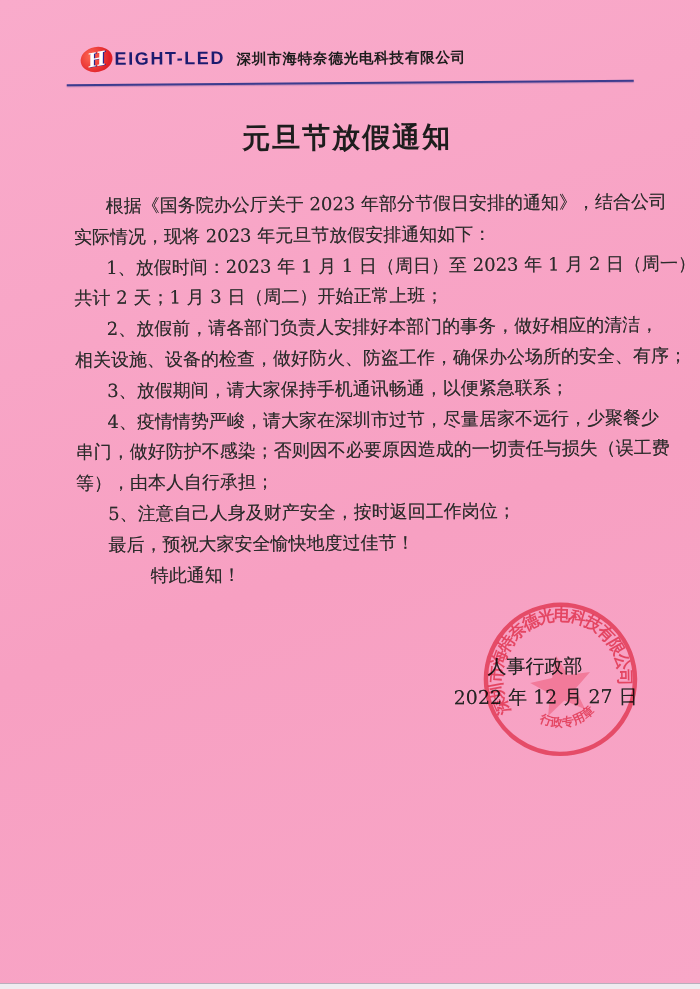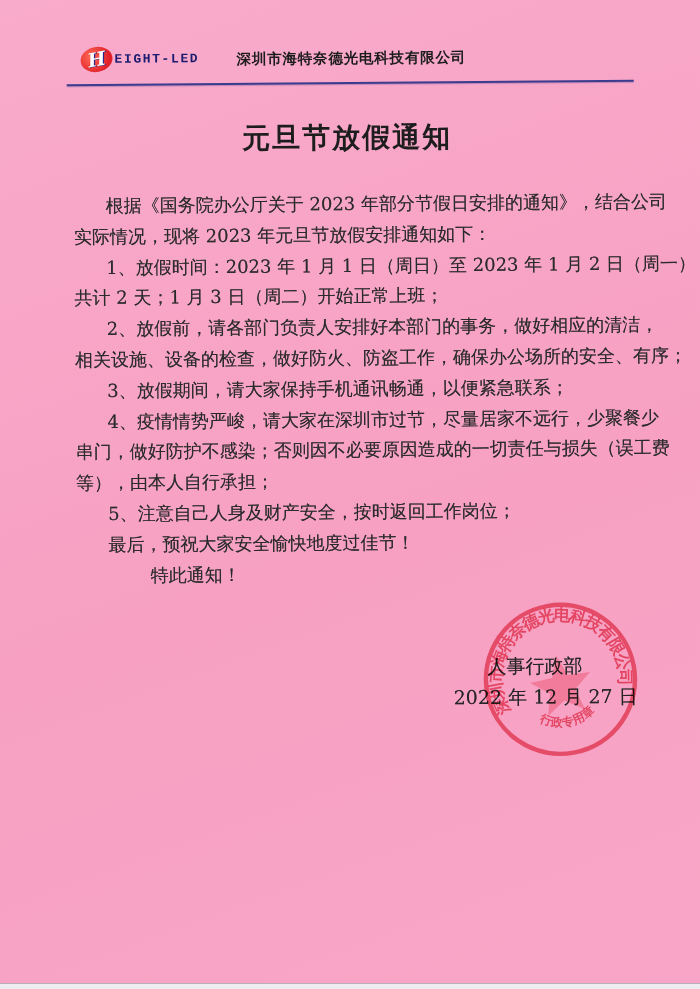--- a/index.html
+++ b/index.html
@@ -11,22 +11,22 @@
 
   
   .logo{position:absolute;left:84px;top:45px;display:flex;align-items:center;gap:2px;}
   .logo-oval{display:inline-flex;align-items:center;justify-content:center;
              width:32px;height:25px;border-radius:50%;
              background:radial-gradient(circle at 35% 35%,#ff6a55,#e01f28 70%);
              transform:rotate(-10deg);}
   .logo-oval i{font-family:"DejaVu Serif","Liberation Serif",serif;font-style:italic;
                font-weight:bold;color:#fff;font-size:19px;line-height:1;
                text-shadow:1.2px 0.5px 0 #28288f;}
-  .logo-text{color:#1b1b6f;font-weight:bold;font-size:13px;letter-spacing:1.6px;
-             font-family:Liberation Mono, monospace;}
+  .logo-text{color:#1b1b6f;font-weight:bold;font-size:18px;letter-spacing:1.6px;
+             font-family:Liberation Sans, sans-serif;}
   .company-name{position:absolute;left:240px;top:49px;font-size:14.5px;font-weight:bold;
                 color:#1c1c1c;letter-spacing:0.8px;
                 font-family:"Liberation Sans","DejaVu Sans",sans-serif;}
   .rule{position:absolute;left:70px;top:82px;width:567px;height:2px;background:#3c3c8e;
         box-shadow:0 1px 1px rgba(120,90,160,.45);}
 
   
   .title{position:absolute;left:0;top:119px;width:100%;margin:0;text-align:center;
          font-size:28px;font-weight:bold;color:#1d1d1d;letter-spacing:2px;
          font-family:"DejaVu Serif","Liberation Serif",serif;}

